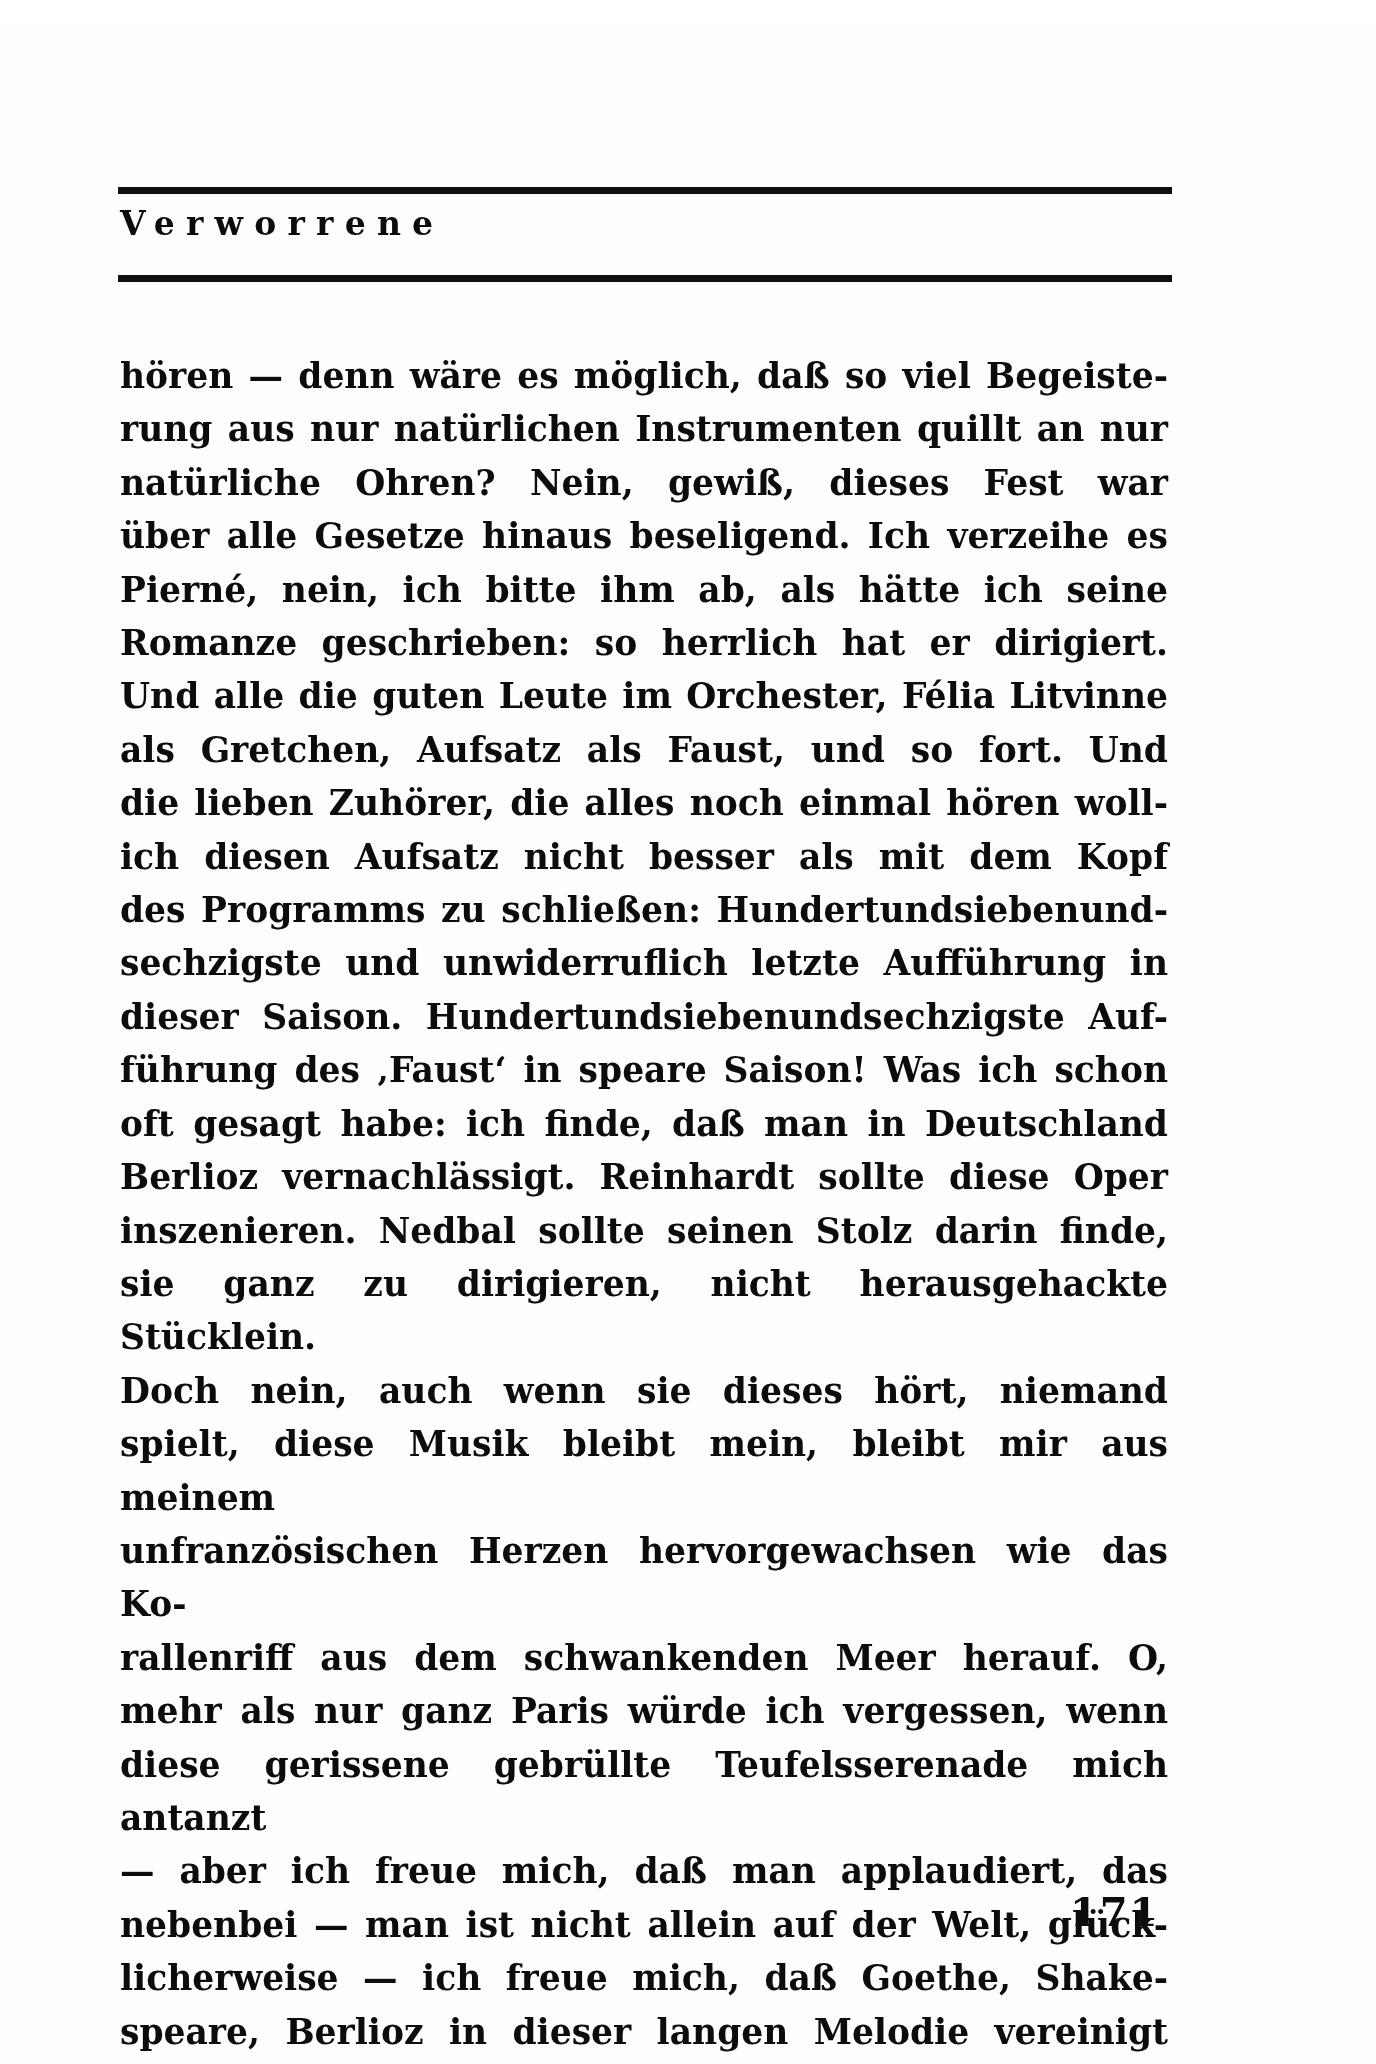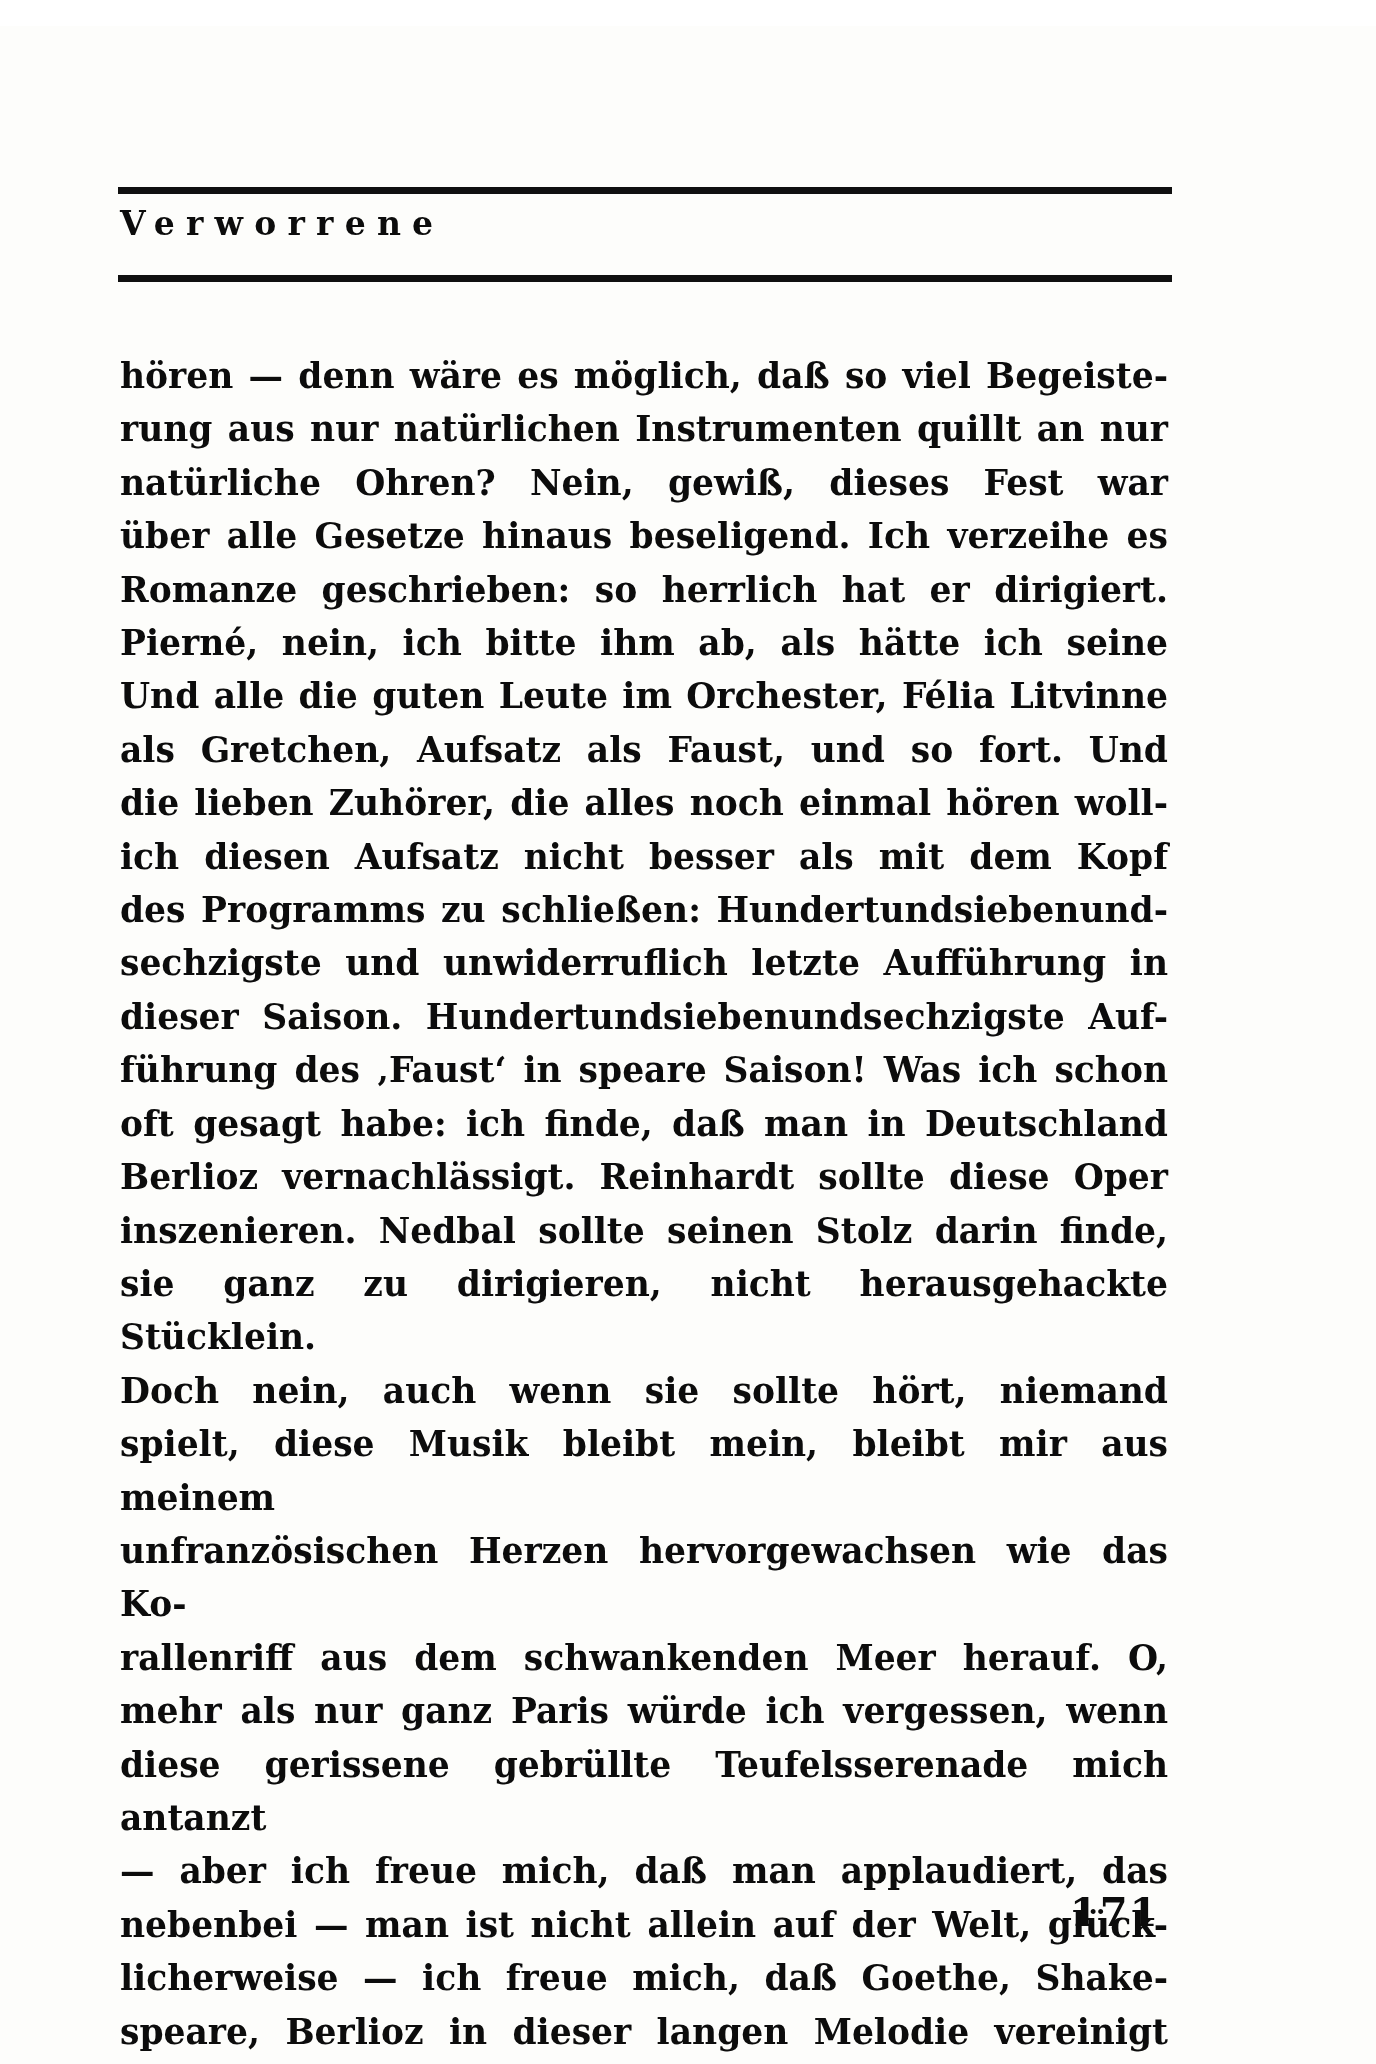--- a/index.html
+++ b/index.html
@@ -62,35 +62,35 @@
     <span>Verworrene</span>
   </div>
 
   <div class="rule rule-bottom"></div>
 
   <div class="body-text">
     <div class="line">hören — denn wäre es möglich, daß so viel Begeiste-</div>
     <div class="line">rung aus nur natürlichen Instrumenten quillt an nur</div>
     <div class="line">natürliche Ohren? Nein, gewiß, dieses Fest war</div>
     <div class="line">über alle Gesetze hinaus beseligend. Ich verzeihe es</div>
+    <div class="line">Pierné, nein, ich bitte ihm ab, als hätte ich seine</div>
     <div class="line">Romanze geschrieben: so herrlich hat er dirigiert.</div>
-    <div class="line">Pierné, nein, ich bitte ihm ab, als hätte ich seine</div>
     <div class="line">Und alle die guten Leute im Orchester, Félia Litvinne</div>
     <div class="line">als Gretchen, Aufsatz als Faust, und so fort. Und</div>
     <div class="line">die lieben Zuhörer, die alles noch einmal hören woll-</div>
     <div class="line">ich diesen Aufsatz nicht besser als mit dem Kopf</div>
     <div class="line">des Programms zu schließen: Hundertundsiebenund-</div>
     <div class="line">sechzigste und unwiderruflich letzte Aufführung in</div>
     <div class="line">dieser Saison. Hundertundsiebenundsechzigste Auf-</div>
     <div class="line">führung des ‚Faust‘ in speare Saison! Was ich schon</div>
     <div class="line">oft gesagt habe: ich finde, daß man in Deutschland</div>
     <div class="line">Berlioz vernachlässigt. Reinhardt sollte diese Oper</div>
     <div class="line">inszenieren. Nedbal sollte seinen Stolz darin finde,</div>
     <div class="line">sie ganz zu dirigieren, nicht herausgehackte Stücklein.</div>
-    <div class="line">Doch nein, auch wenn sie sollte hört, niemand</div>
+    <div class="line">Doch nein, auch wenn sie dieses hört, niemand</div>
     <div class="line">spielt, diese Musik bleibt mein, bleibt mir aus meinem</div>
     <div class="line">unfranzösischen Herzen hervorgewachsen wie das Ko-</div>
     <div class="line">rallenriff aus dem schwankenden Meer herauf. O,</div>
     <div class="line">mehr als nur ganz Paris würde ich vergessen, wenn</div>
     <div class="line">diese gerissene gebrüllte Teufelsserenade mich antanzt</div>
     <div class="line">— aber ich freue mich, daß man applaudiert, das</div>
     <div class="line">nebenbei — man ist nicht allein auf der Welt, glück-</div>
     <div class="line">licherweise — ich freue mich, daß Goethe, Shake-</div>
     <div class="line">speare, Berlioz in dieser langen Melodie vereinigt</div>
   </div>

